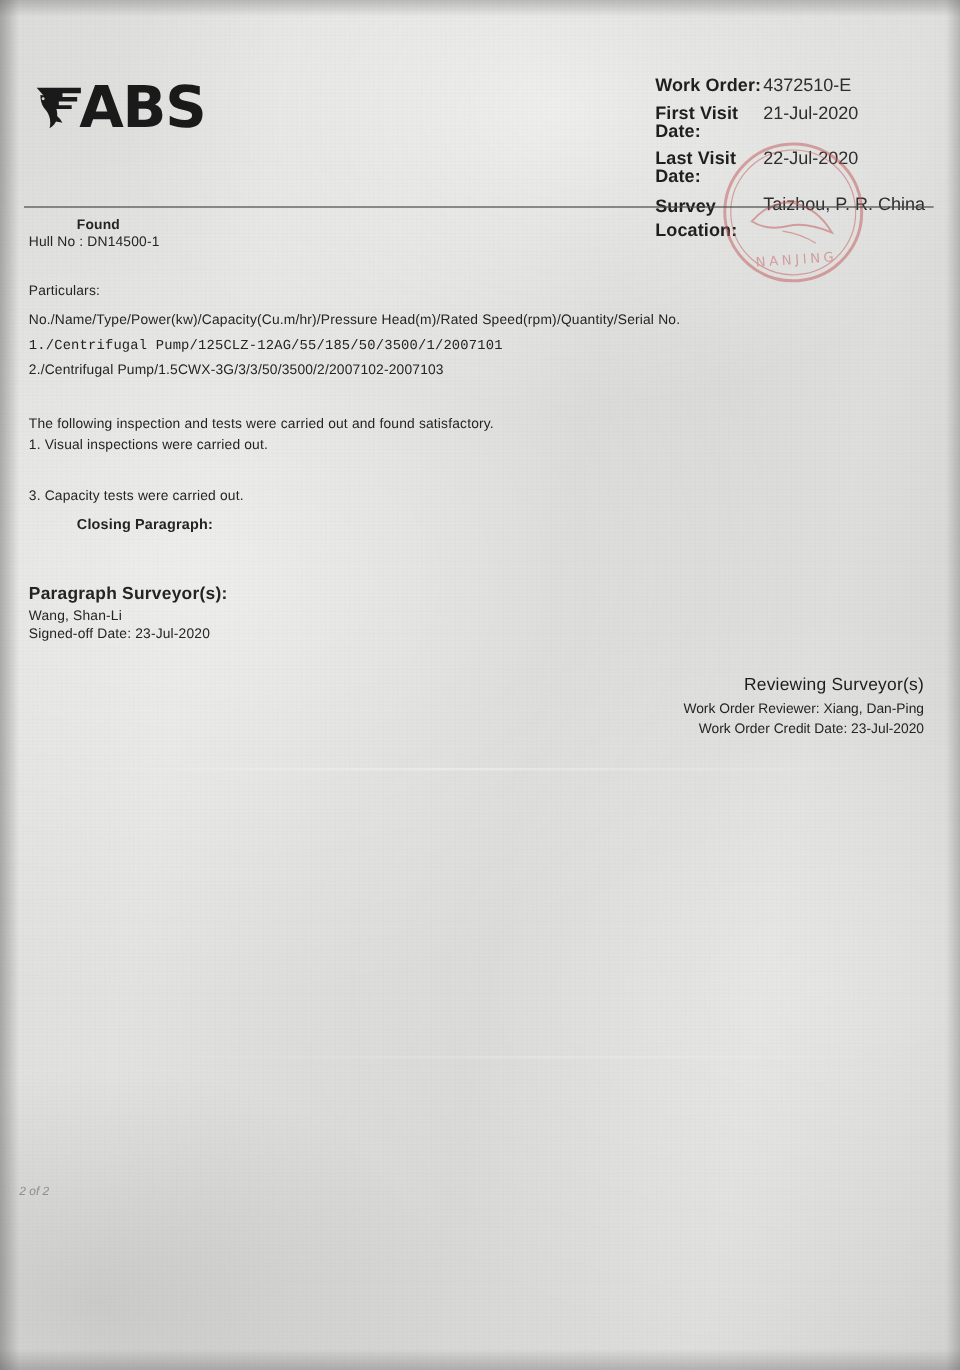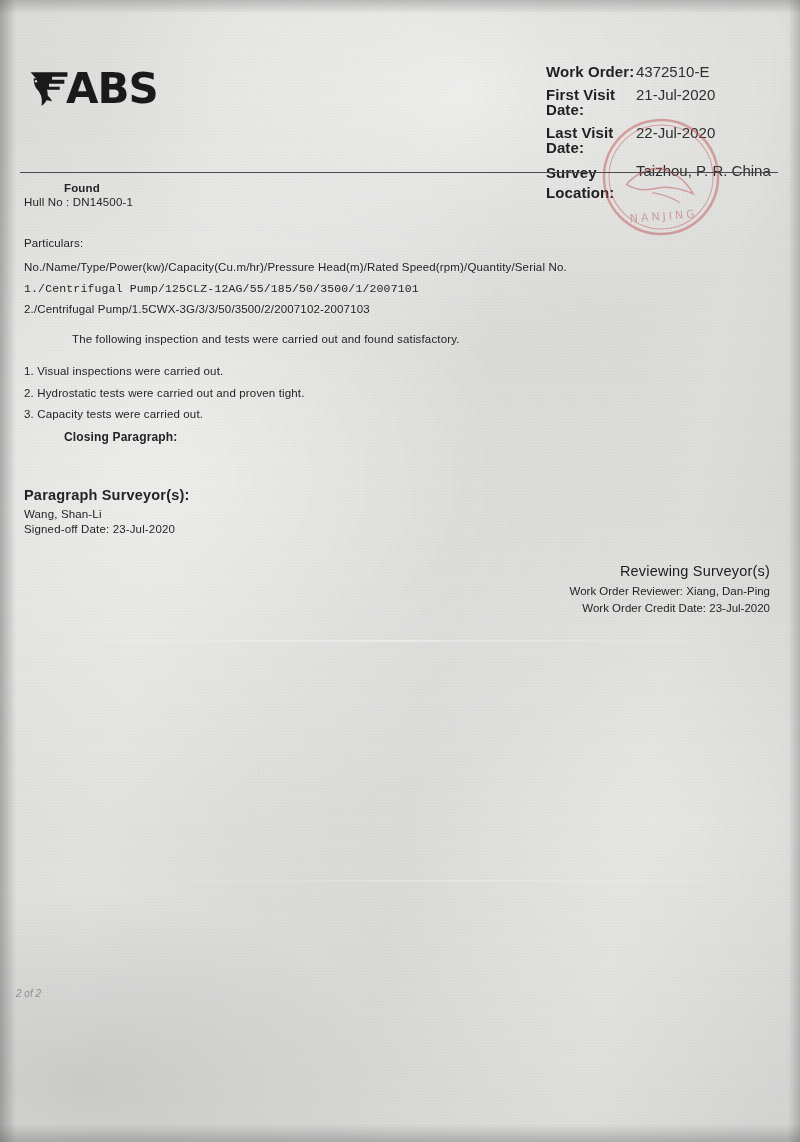--- a/index.html
+++ b/index.html
@@ -65,21 +65,21 @@
     position: absolute;
     left: 26px;
     top: 66px;
     display: flex;
     align-items: center;
   }
   .logo-mark { width: 46px; height: 46px; display: block; }
   .logo-text {
     font-family: "DejaVu Sans", sans-serif;
     font-weight: bold;
-    font-size: 42px;
+    font-size: 48px;
     letter-spacing: -1px;
     color: #1a1a1a;
     margin-left: -6px;
     line-height: 1;
   }
 
   
   .meta {
     position: absolute;
     left: 546px;
@@ -226,23 +226,22 @@
     <div class="hrule"></div>
 
     <div class="t bold" style="left:24px; top:181px;">Found</div>
     <div class="t" style="left:24px; top:195px;">Hull No : DN14500-1</div>
 
     <div class="t" style="left:24px; top:236px;">Particulars:</div>
     <div class="t" style="left:24px; top:260px;">No./Name/Type/Power(kw)/Capacity(Cu.m/hr)/Pressure Head(m)/Rated Speed(rpm)/Quantity/Serial No.</div>
     <div class="t" style="left:24px; top:281px;font-family:Liberation Mono, monospace;">1./Centrifugal Pump/125CLZ-12AG/55/185/50/3500/1/2007101</div>
     <div class="t" style="left:24px; top:302px;">2./Centrifugal Pump/1.5CWX-3G/3/3/50/3500/2/2007102-2007103</div>
 
-    <div class="t" style="left:24px; top:332px;margin-left:48px;">The following inspection and tests were carried out and found satisfactory.</div>
+    <div class="t" style="left:24px; top:347px;">The following inspection and tests were carried out and found satisfactory.</div>
     <div class="t" style="left:24px; top:364px;">1. Visual inspections were carried out.</div>
-    <div class="t" style="left:24px; top:386px;">2. Hydrostatic tests were carried out and proven tight.</div>
     <div class="t" style="left:24px; top:407px;">3. Capacity tests were carried out.</div>
 
     <div class="t bold" style="left:24px; top:429px; font-size:12px;">Closing Paragraph:</div>
 
     <div class="t big" style="left:24px; top:486px;">Paragraph Surveyor(s):</div>
     <div class="t" style="left:24px; top:507px;">Wang, Shan-Li</div>
     <div class="t" style="left:24px; top:522px;">Signed-off Date: 23-Jul-2020</div>
 
     <div class="right-block" style="top:561px;">
       <div class="title">Reviewing Surveyor(s)</div>

